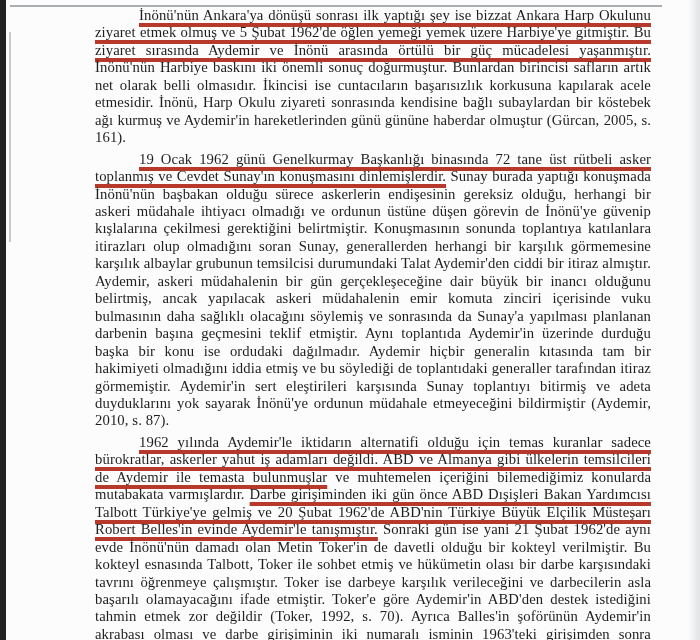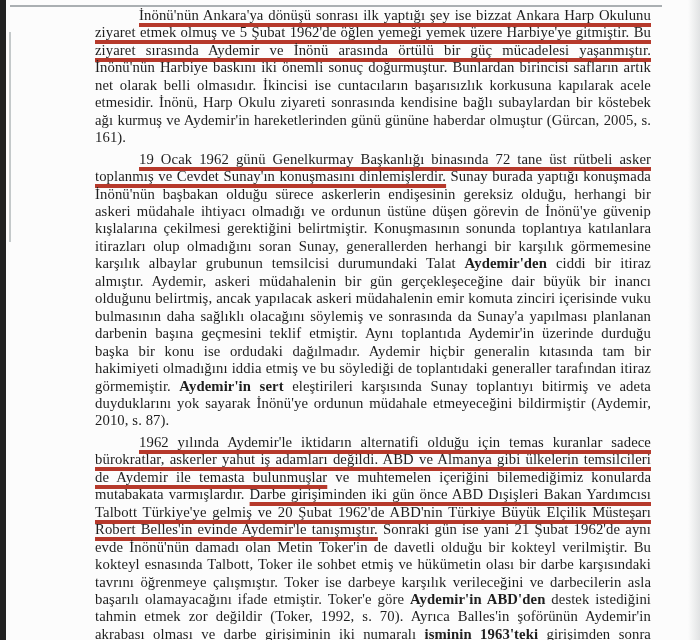--- a/index.html
+++ b/index.html
@@ -48,21 +48,21 @@
     text-indent:44px;
   }
   .textblock p:last-child{margin-bottom:0;}
   span.underline{
     text-decoration:underline;
     text-decoration-color:var(--red);
     text-decoration-thickness:3.5px;
     text-underline-offset:2.5px;
     text-decoration-skip-ink:none;
   }
-  span.bold{font-weight:bold;}
+  span.bold{font-weight:normal;}
   span.normal{font-weight:normal;}
 </style>
 </head>
 <body>
 
 <div class="scan">
   <div class="edge-left"></div>
   <div class="edge-left-faint"></div>
   <div class="edge-top"></div>
   <div class="textblock">

